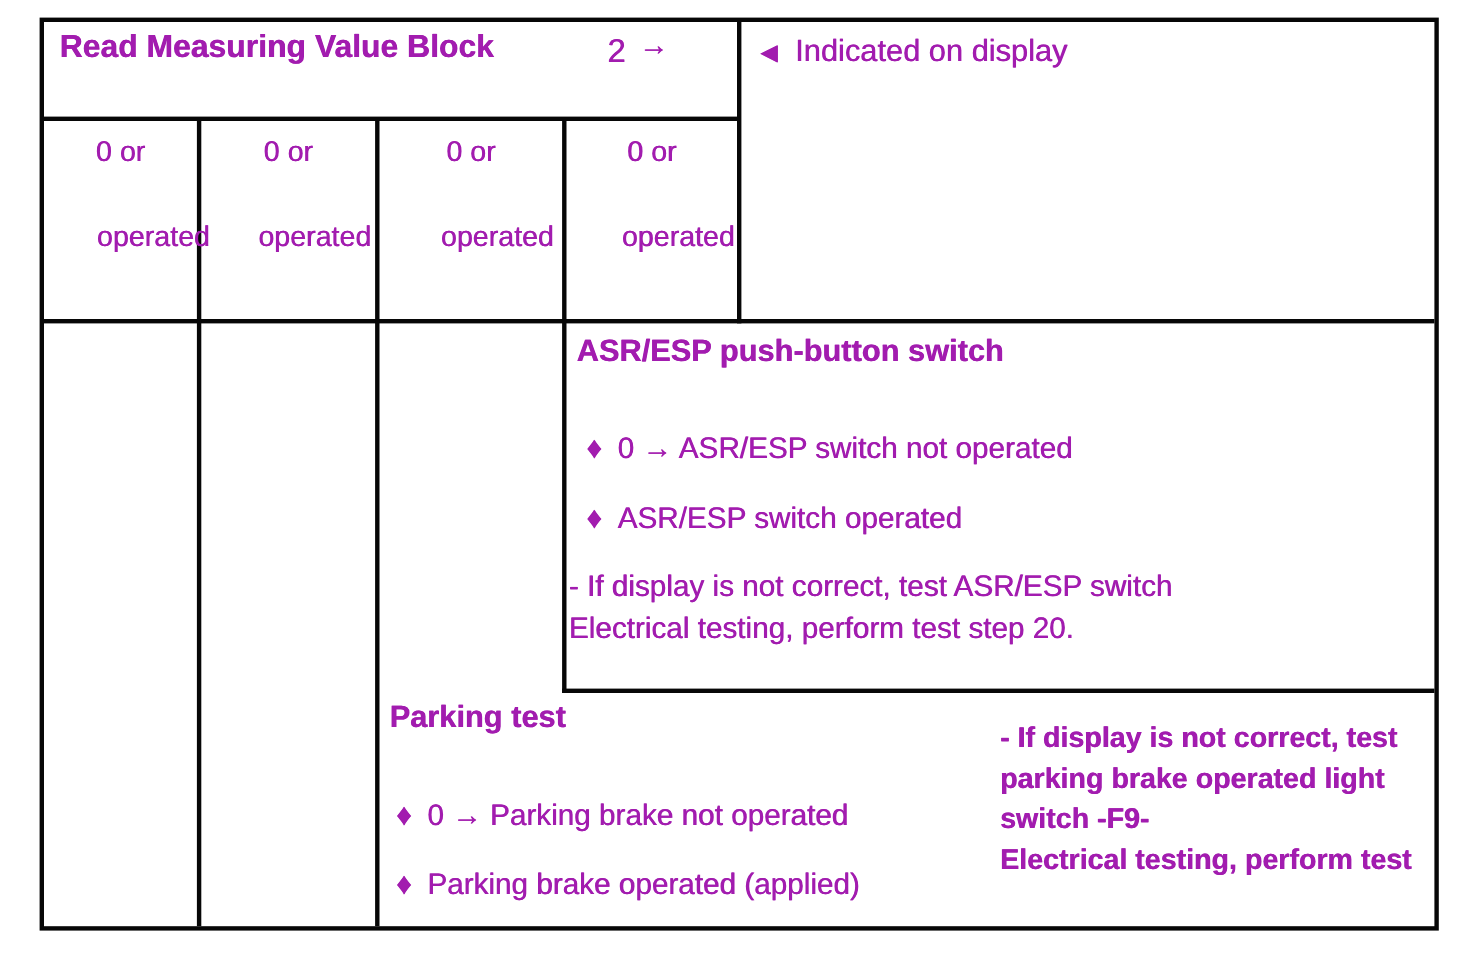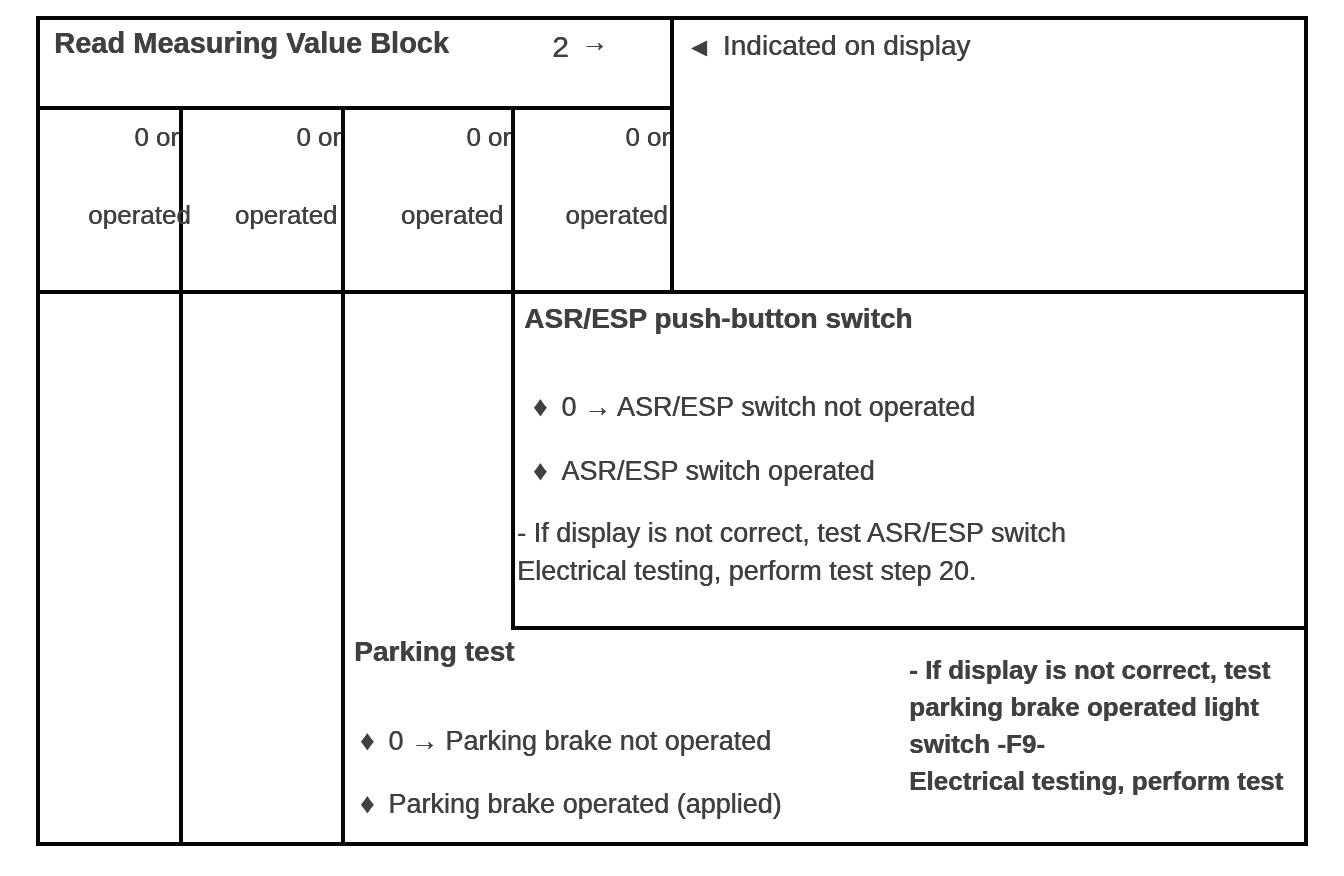--- a/index.html
+++ b/index.html
@@ -1,32 +1,32 @@
 <!DOCTYPE html>
 <html><head>
 <meta charset="utf-8">
 <style>
   html,body{margin:0;padding:0;background:#ffffff;}
   .canvas{
     position:relative;width:1344px;height:876px;background:#ffffff;
-    font-family:"Liberation Sans","DejaVu Sans",sans-serif;color:#404040;
+    font-family:"Liberation Sans","DejaVu Sans",sans-serif;color:#a21caf;
     overflow:hidden;text-shadow:0.5px 0 0 currentColor;
   }
   .frame{position:absolute;left:36px;top:16px;width:1272px;height:830px;
     border:4px solid #070707;box-sizing:border-box;}
   .line{position:absolute;background:#070707;}
   .txt{position:absolute;white-space:nowrap;}
   .b{font-weight:700;}
   .h1{font-size:29px;}
   .num{font-size:30px;}
   .arrow{font-size:27px;display:inline-block;transform:translateY(-6px);margin-left:12px;}
   .ind-row{display:flex;align-items:center;gap:11px;font-size:28px;}
   .tri{font-size:26px;line-height:1;transform:translateY(1px);}
   .cell{position:absolute;top:122px;height:130px;text-align:center;font-size:26px;}
-  .cell .v{margin-bottom:48px;line-height:30px;text-align:right;}
+  .cell .v{margin-bottom:48px;line-height:30px;}
   .cell .s{line-height:30px;margin-left:48px;}
   .sec-title{font-size:28px;}
   .bullet{display:flex;align-items:center;gap:14px;font-size:27px;}
   .bullet .dia{font-size:28px;line-height:1;transform:translateY(-1px);}
   .note{font-size:27px;}
   .note-block{position:absolute;left:909px;top:652px;font-size:26px;font-weight:700;line-height:37px;}
 </style>
 </head>
 <body>
 

